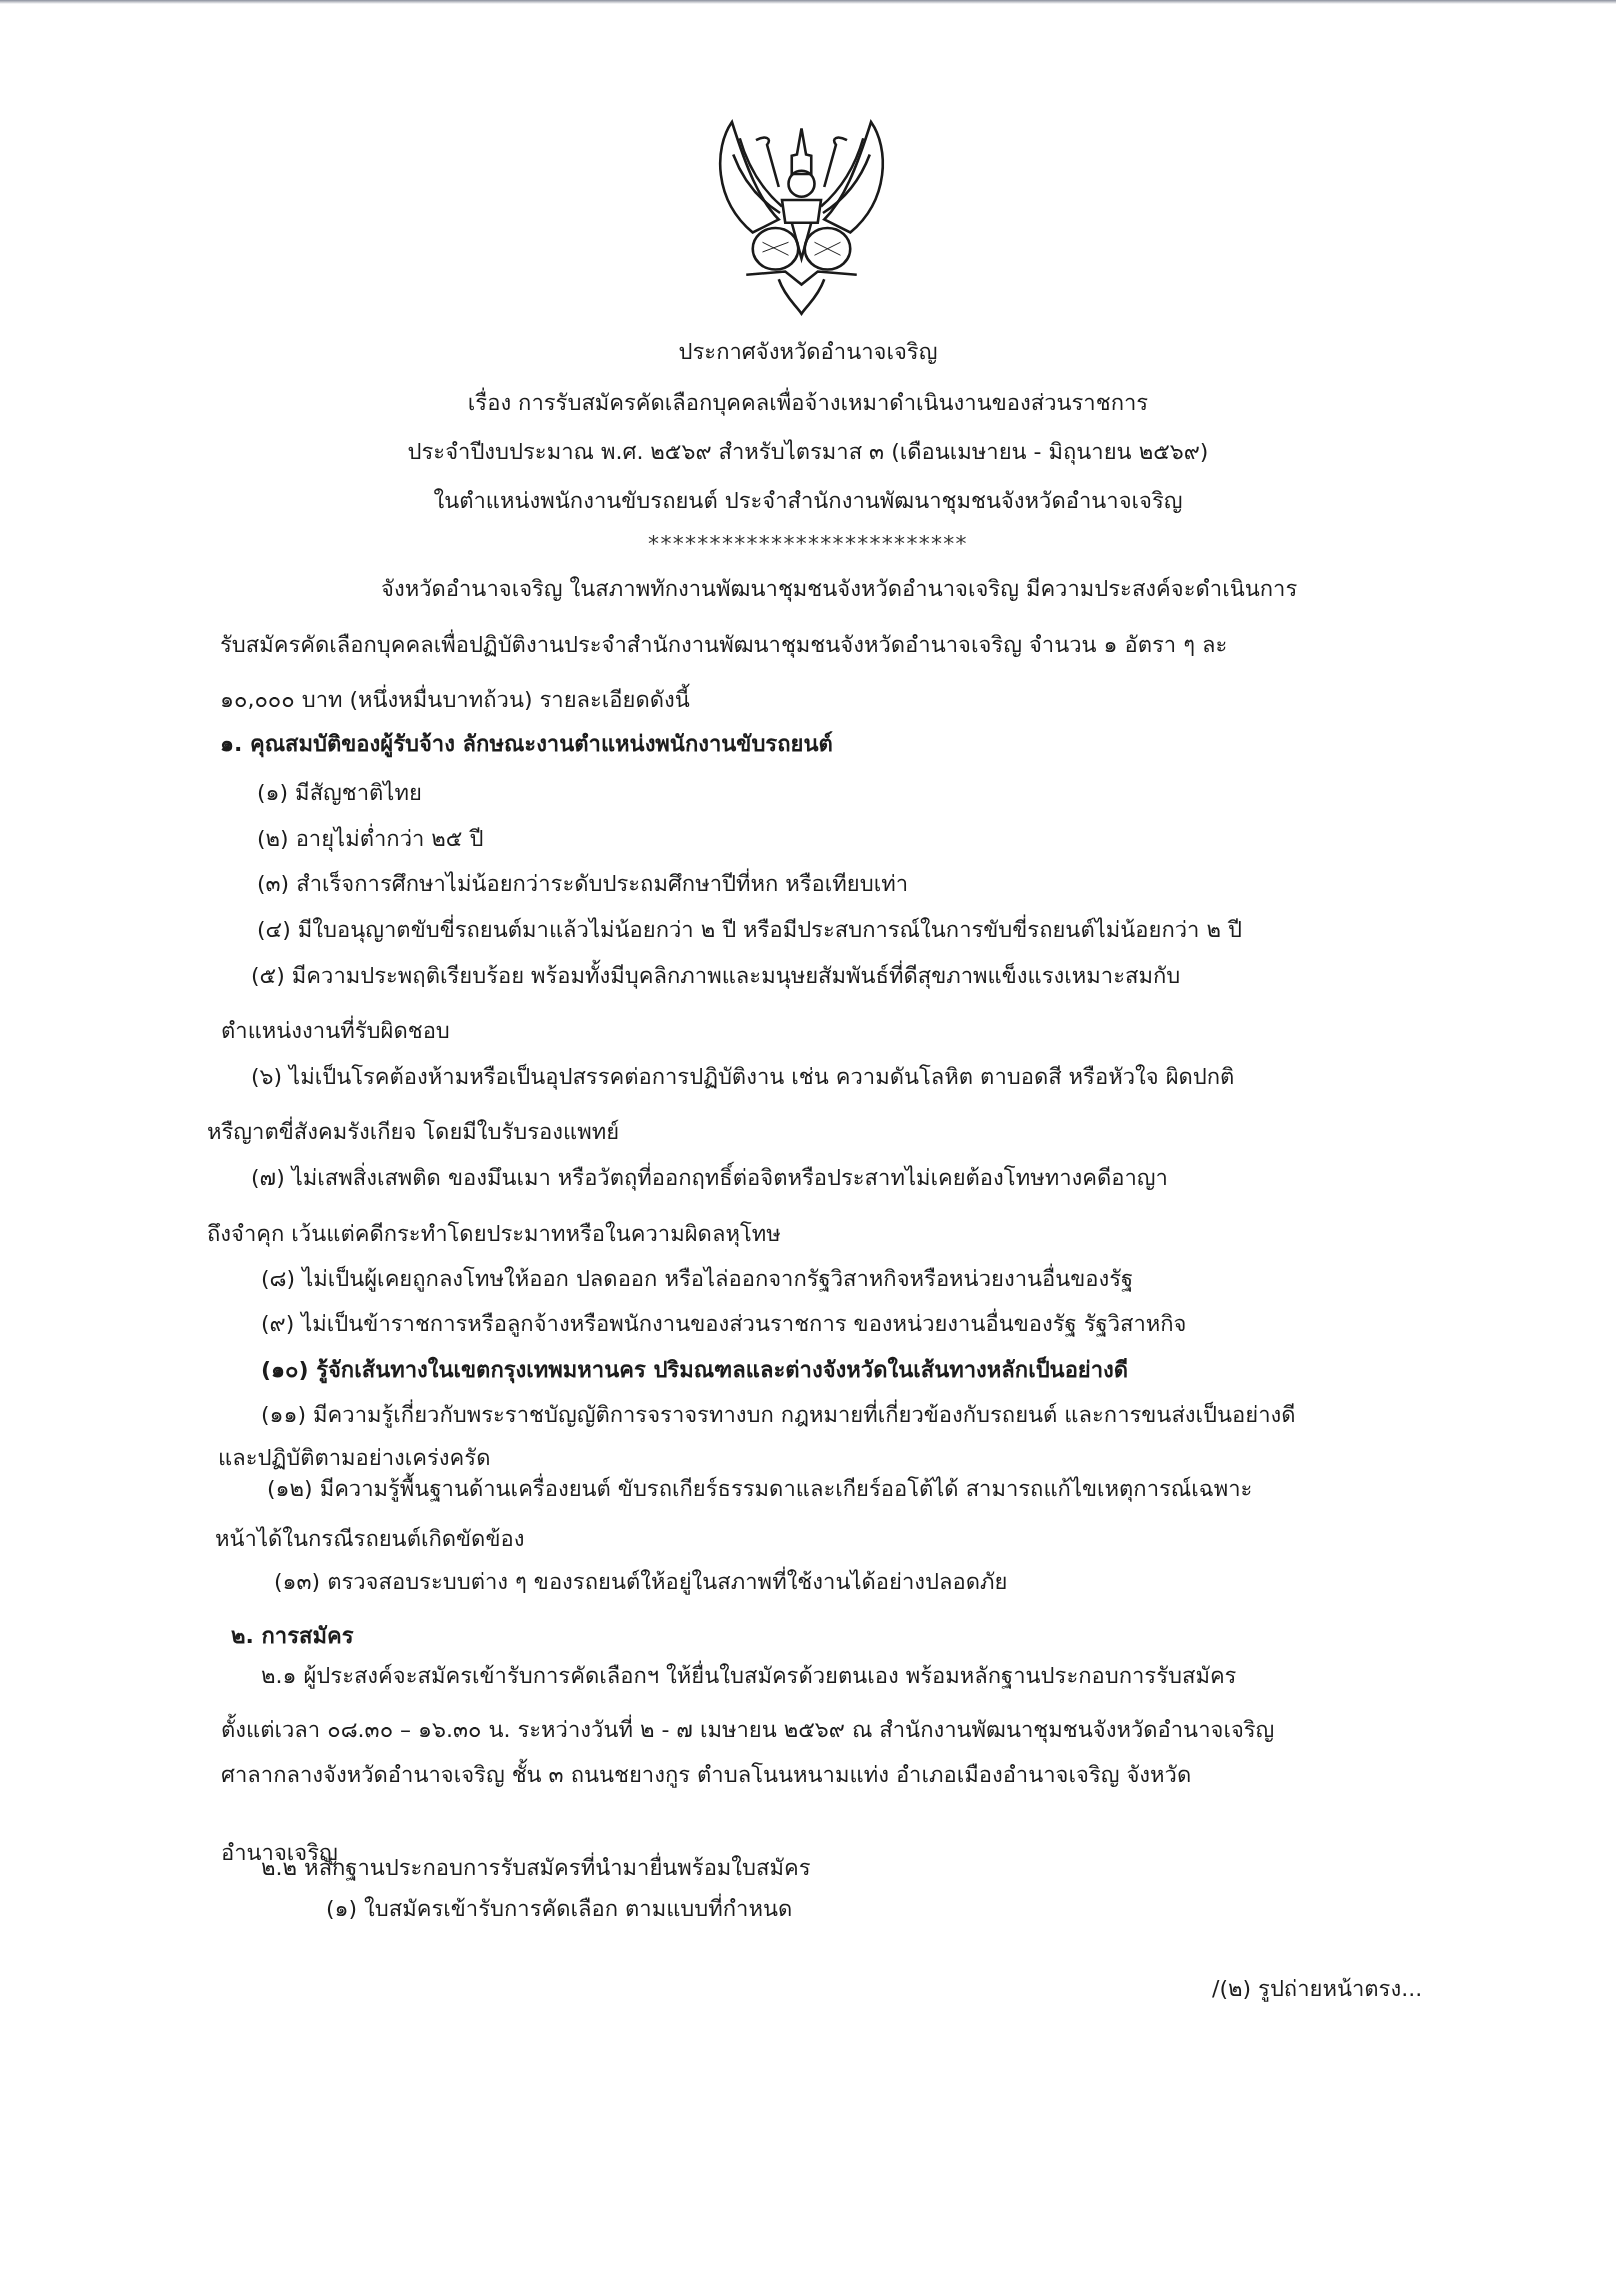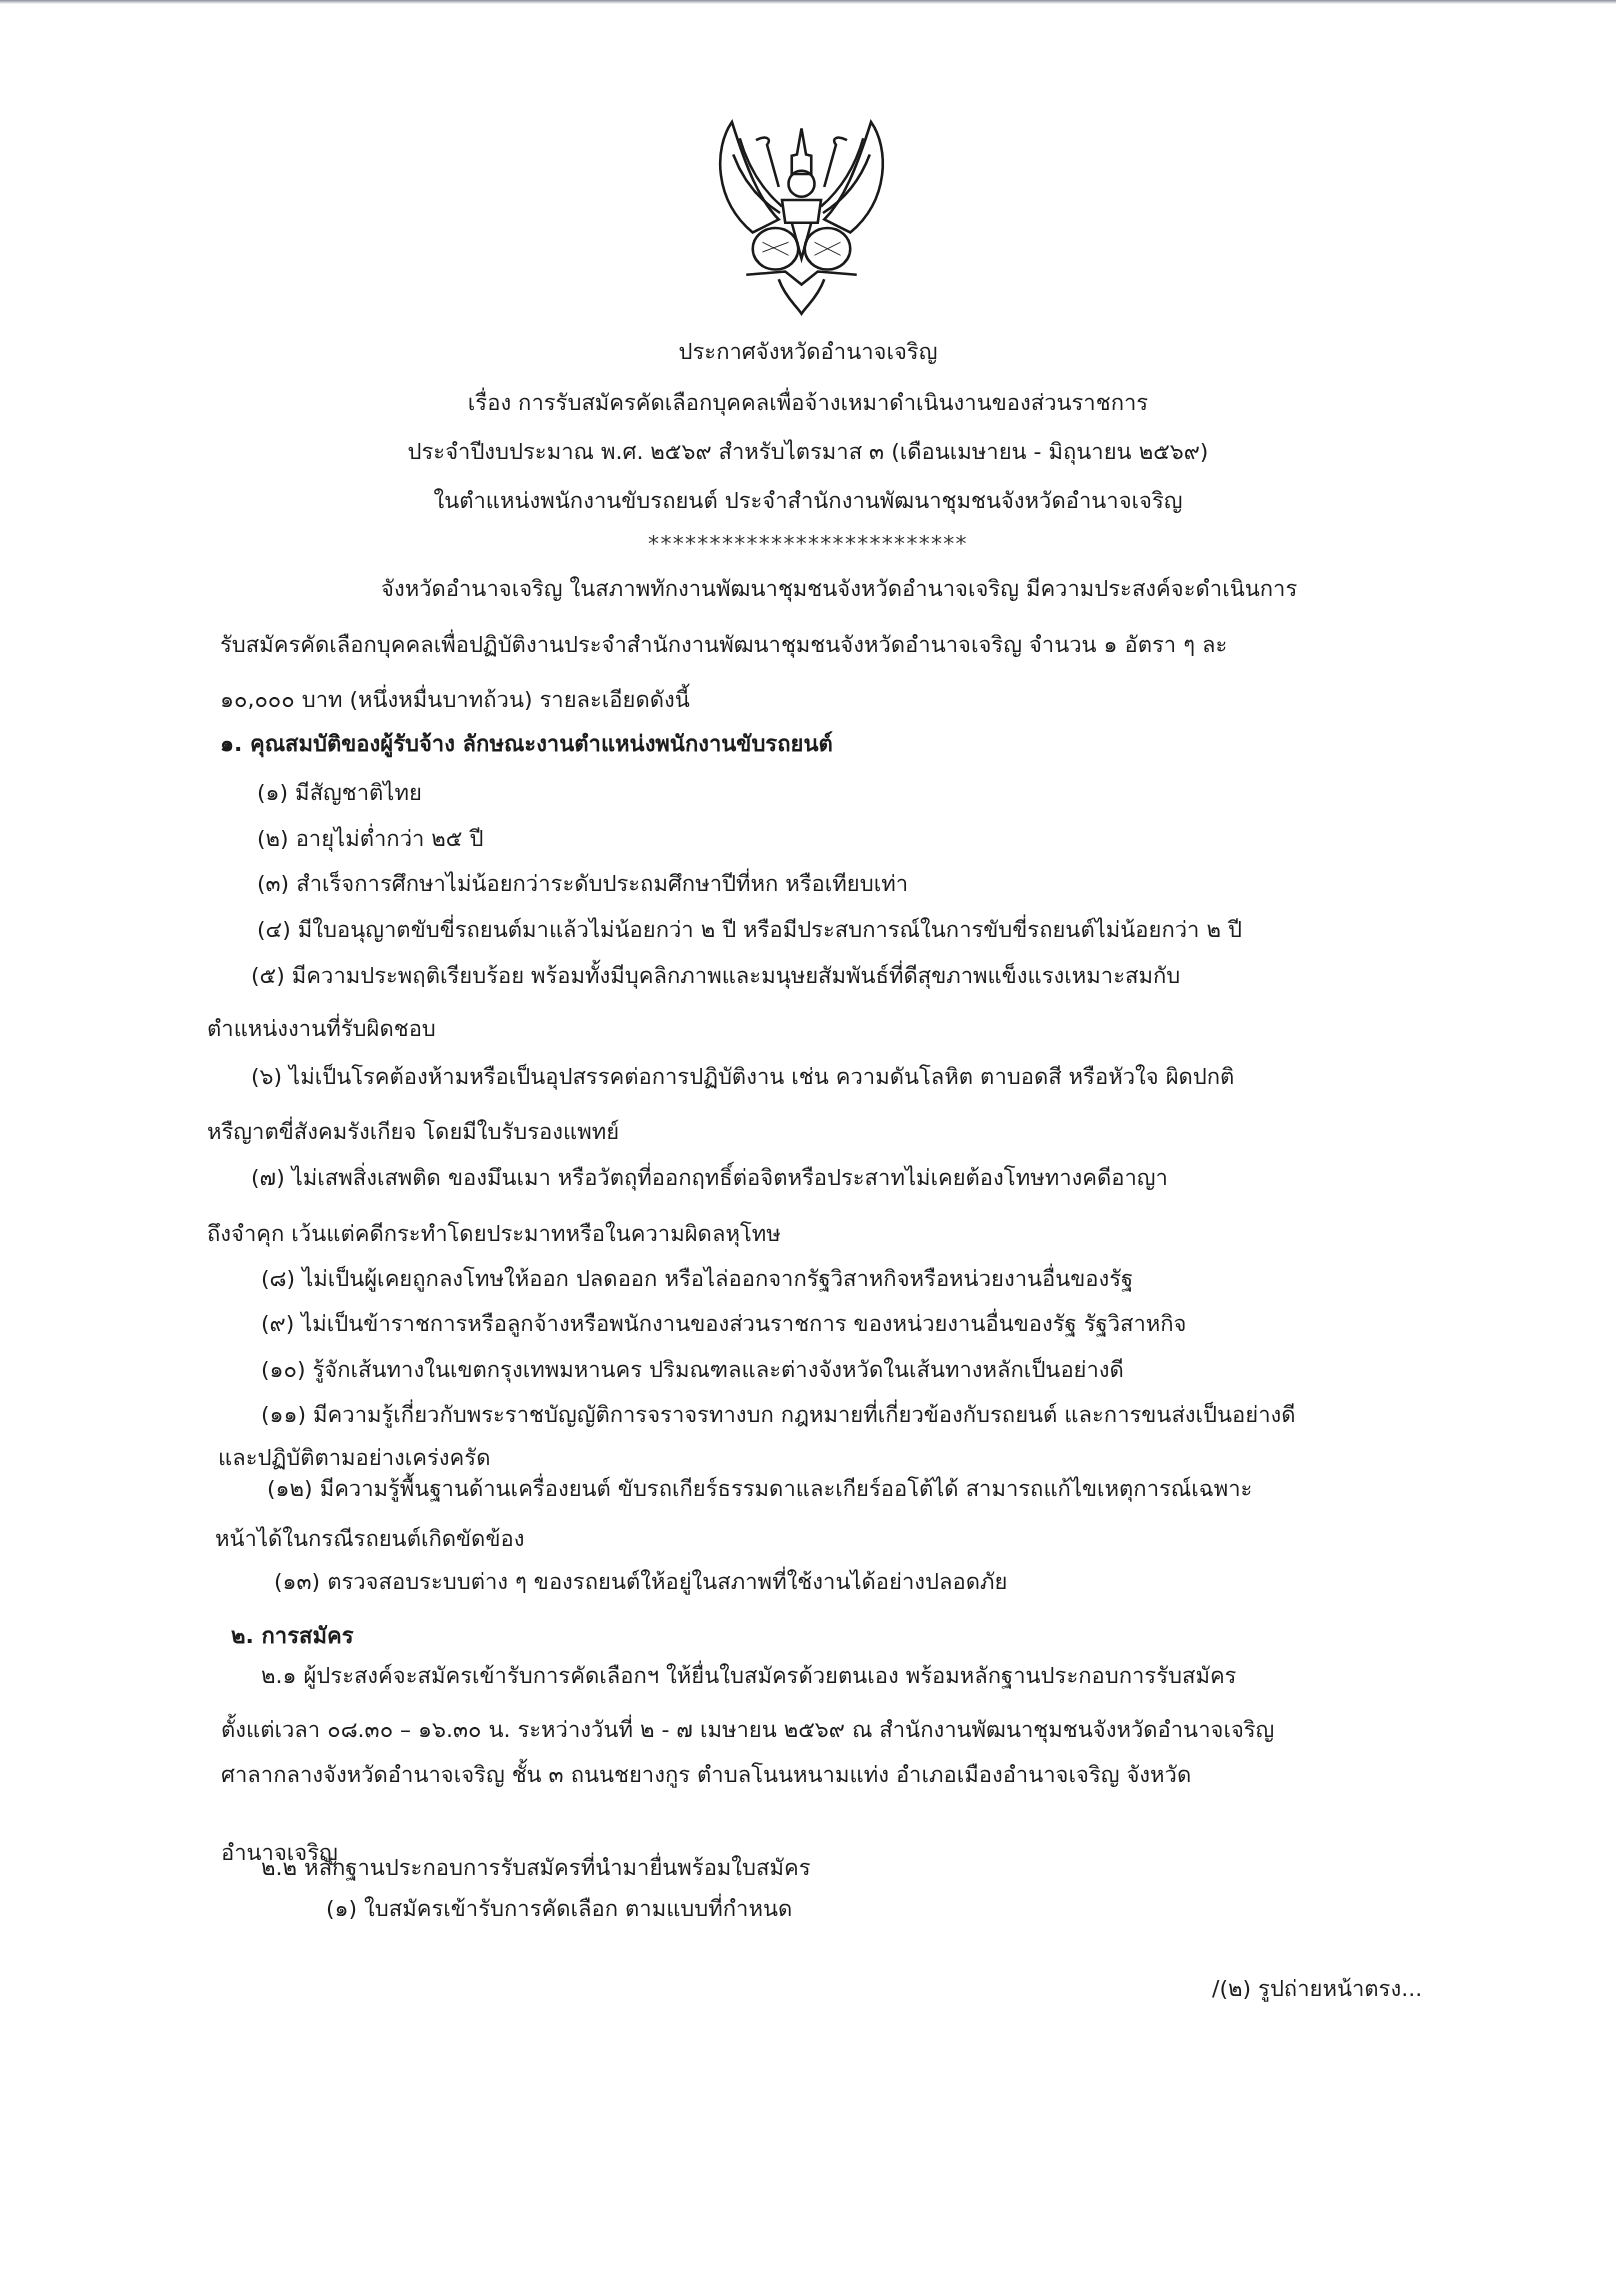--- a/index.html
+++ b/index.html
@@ -52,28 +52,28 @@
 <div class="line" style="left:220px;top:627px;">รับสมัครคัดเลือกบุคคลเพื่อปฏิบัติงานประจำสำนักงานพัฒนาชุมชนจังหวัดอำนาจเจริญ จำนวน ๑ อัตรา ๆ ละ</div>
 <div class="line" style="left:220px;top:682px;">๑๐,๐๐๐ บาท (หนึ่งหมื่นบาทถ้วน) รายละเอียดดังนี้</div>
 
 <div class="line bold" style="left:220px;top:726px;">๑. คุณสมบัติของผู้รับจ้าง ลักษณะงานตำแหน่งพนักงานขับรถยนต์</div>
 
 <div class="line" style="left:257px;top:775px;">(๑) มีสัญชาติไทย</div>
 <div class="line" style="left:257px;top:821px;">(๒) อายุไม่ต่ำกว่า ๒๕ ปี</div>
 <div class="line" style="left:257px;top:866px;">(๓) สำเร็จการศึกษาไม่น้อยกว่าระดับประถมศึกษาปีที่หก หรือเทียบเท่า</div>
 <div class="line" style="left:257px;top:912px;">(๔) มีใบอนุญาตขับขี่รถยนต์มาแล้วไม่น้อยกว่า ๒ ปี หรือมีประสบการณ์ในการขับขี่รถยนต์ไม่น้อยกว่า ๒ ปี</div>
 <div class="line" style="left:251px;top:958px;">(๕) มีความประพฤติเรียบร้อย พร้อมทั้งมีบุคลิกภาพและมนุษยสัมพันธ์ที่ดีสุขภาพแข็งแรงเหมาะสมกับ</div>
-<div class="line" style="left:207px;top:1013px;font-family:Liberation Mono, monospace;">ตำแหน่งงานที่รับผิดชอบ</div>
+<div class="line" style="left:221px;top:1013px;">ตำแหน่งงานที่รับผิดชอบ</div>
 <div class="line" style="left:251px;top:1059px;">(๖) ไม่เป็นโรคต้องห้ามหรือเป็นอุปสรรคต่อการปฏิบัติงาน เช่น ความดันโลหิต ตาบอดสี หรือหัวใจ ผิดปกติ</div>
 <div class="line" style="left:207px;top:1114px;">หรืญาตขี่สังคมรังเกียจ โดยมีใบรับรองแพทย์</div>
 <div class="line" style="left:251px;top:1160px;">(๗) ไม่เสพสิ่งเสพติด ของมึนเมา หรือวัตถุที่ออกฤทธิ์ต่อจิตหรือประสาทไม่เคยต้องโทษทางคดีอาญา</div>
 <div class="line" style="left:207px;top:1216px;">ถึงจำคุก เว้นแต่คดีกระทำโดยประมาทหรือในความผิดลหุโทษ</div>
 <div class="line" style="left:261px;top:1261px;text-align:center;">(๘) ไม่เป็นผู้เคยถูกลงโทษให้ออก ปลดออก หรือไล่ออกจากรัฐวิสาหกิจหรือหน่วยงานอื่นของรัฐ</div>
 <div class="line" style="left:261px;top:1306px;">(๙) ไม่เป็นข้าราชการหรือลูกจ้างหรือพนักงานของส่วนราชการ ของหน่วยงานอื่นของรัฐ รัฐวิสาหกิจ</div>
-<div class="line" style="left:261px;top:1352px;">(๑๐) รู้จักเส้นทางในเขตกรุงเทพมหานคร ปริมณฑลและต่างจังหวัดในเส้นทางหลักเป็นอย่างดี</div>
+<div class="line" style="left:261px;top:1352px;font-weight:bold;">(๑๐) รู้จักเส้นทางในเขตกรุงเทพมหานคร ปริมณฑลและต่างจังหวัดในเส้นทางหลักเป็นอย่างดี</div>
 <div class="line" style="left:261px;top:1397px;">(๑๑) มีความรู้เกี่ยวกับพระราชบัญญัติการจราจรทางบก กฎหมายที่เกี่ยวข้องกับรถยนต์ และการขนส่งเป็นอย่างดี</div>
 <div class="line" style="left:218px;top:1440px;">และปฏิบัติตามอย่างเคร่งครัด</div>
 <div class="line" style="left:267px;top:1471px;">(๑๒) มีความรู้พื้นฐานด้านเครื่องยนต์ ขับรถเกียร์ธรรมดาและเกียร์ออโต้ได้ สามารถแก้ไขเหตุการณ์เฉพาะ</div>
 <div class="line" style="left:215px;top:1521px;">หน้าได้ในกรณีรถยนต์เกิดขัดข้อง</div>
 <div class="line" style="left:274px;top:1564px;">(๑๓) ตรวจสอบระบบต่าง ๆ ของรถยนต์ให้อยู่ในสภาพที่ใช้งานได้อย่างปลอดภัย</div>
 
 <div class="line bold" style="left:231px;top:1618px;">๒. การสมัคร</div>
 <div class="line" style="left:261px;top:1658px;">๒.๑ ผู้ประสงค์จะสมัครเข้ารับการคัดเลือกฯ ให้ยื่นใบสมัครด้วยตนเอง พร้อมหลักฐานประกอบการรับสมัคร</div>
 <div class="line" style="left:221px;top:1712px;">ตั้งแต่เวลา ๐๘.๓๐ – ๑๖.๓๐ น. ระหว่างวันที่ ๒ - ๗  เมษายน ๒๕๖๙ ณ สำนักงานพัฒนาชุมชนจังหวัดอำนาจเจริญ</div>
 <div class="line" style="left:221px;top:1757px;">ศาลากลางจังหวัดอำนาจเจริญ ชั้น ๓ ถนนชยางกูร ตำบลโนนหนามแท่ง อำเภอเมืองอำนาจเจริญ จังหวัด</div>

